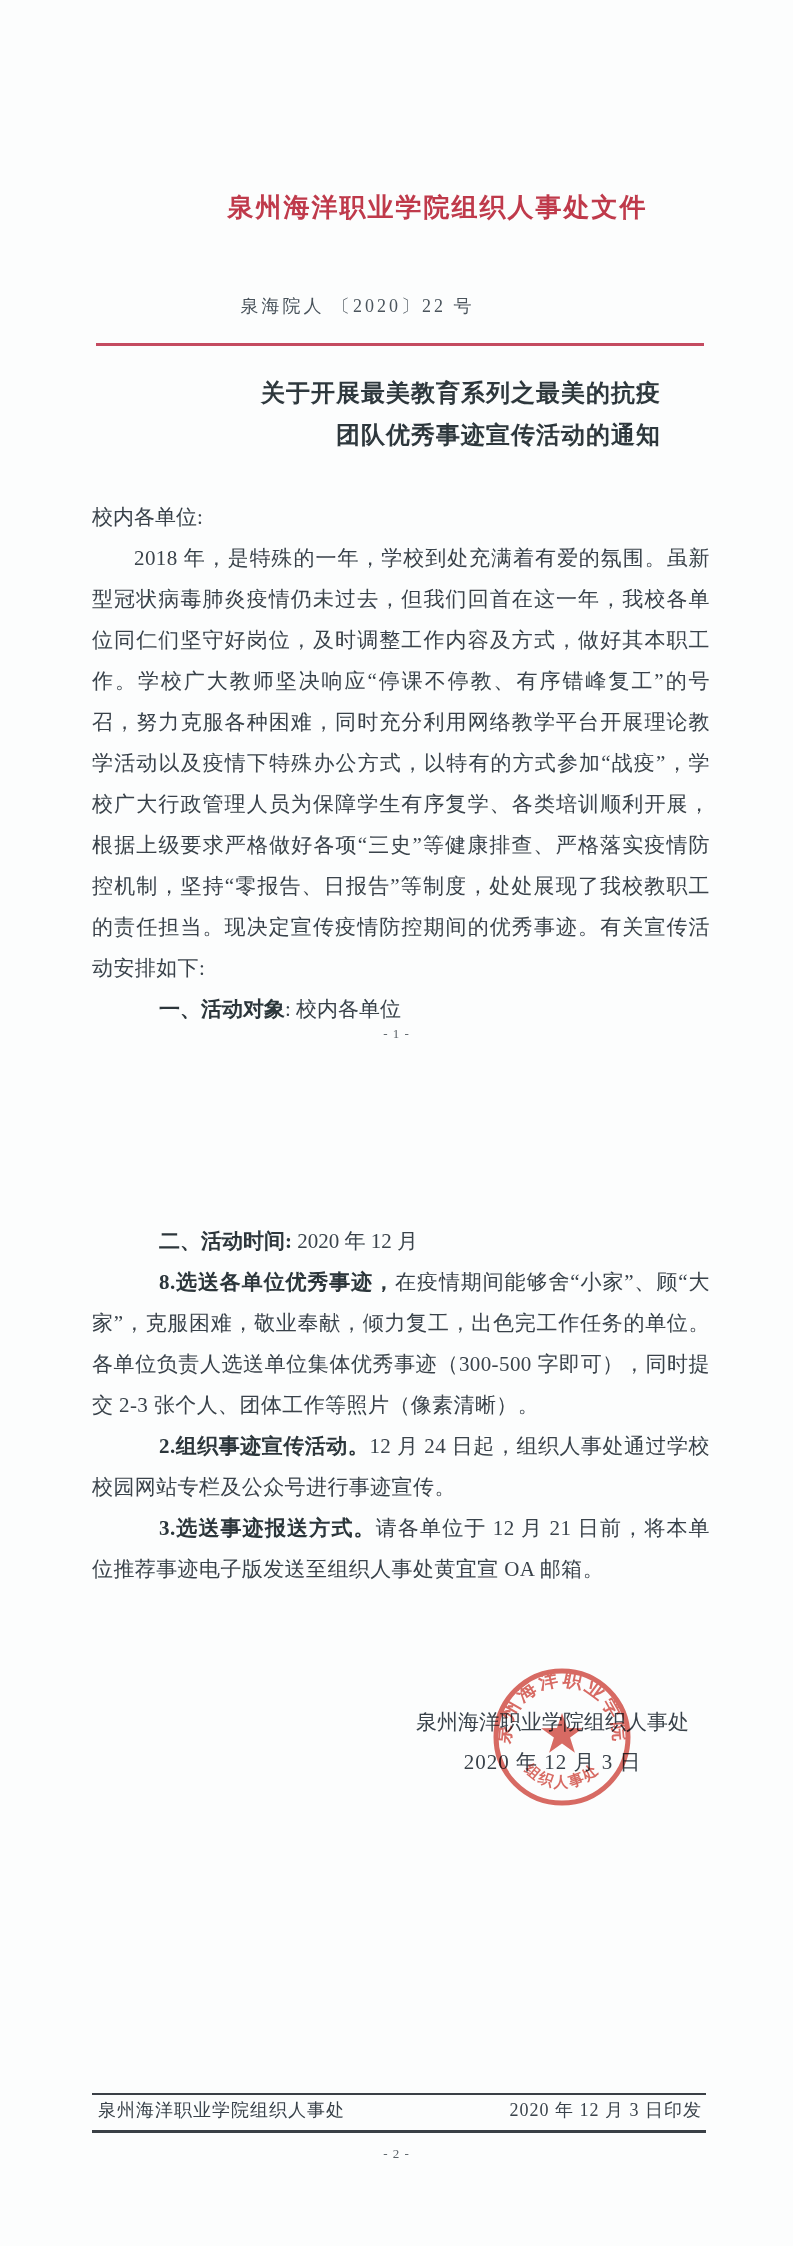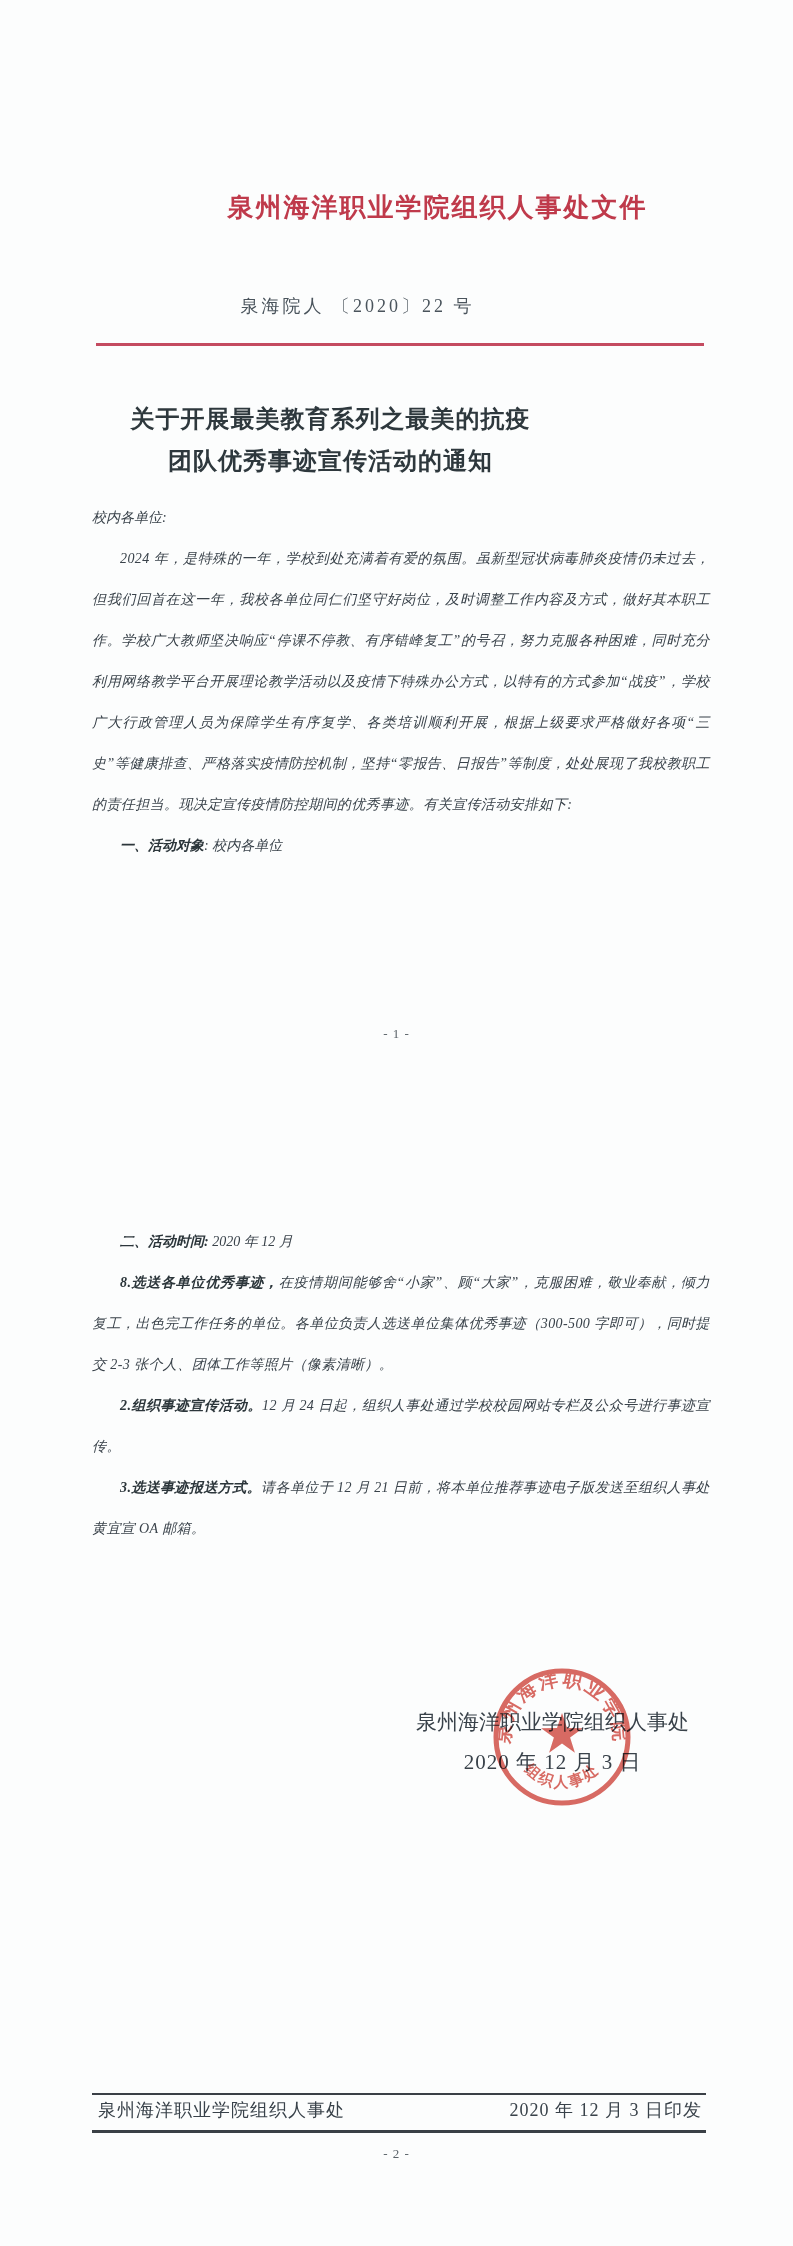--- a/index.html
+++ b/index.html
@@ -21,32 +21,32 @@
   .doc-number{
     top:294px;left:0;width:715px;text-align:center;
     font-size:18px;letter-spacing:3px;color:#4a545c;
   }
   .red-rule{
     top:343px;left:96px;width:608px;height:3px;
     background:#c44b60;border:none;
   }
   
   .doc-title{
-    top:372px;left:0;width:661px;text-align:center;
+    top:372px;left:0;width:661px;text-align:right;
     font-size:24px;font-weight:bold;line-height:42px;
-    color:#2e383d;letter-spacing:1px;margin-top:26px;
+    color:#2e383d;letter-spacing:1px;
   }
   
-  .body-block{left:92px;width:618px;font-size:14px;line-height:41px;font-style:italic;}
+  .body-block{left:92px;width:618px;font-size:21px;line-height:41px;}
   .block-1{top:497px;}
   .block-2{top:1221px;}
   p{margin:0;}
   .justify{text-align:justify;text-justify:inter-character;letter-spacing:0.4px;}
   .indent{text-indent:2em;}
-  b{color:#2c363b;}
+  b{color:#2c363b;margin-left:25px;}
   
   .pagenum{left:0;width:793px;text-align:center;font-size:13px;color:#5a6268;letter-spacing:1px;}
   .pagenum-1{top:1026px;}
   .pagenum-2{top:2146px;}
   
   .signature{
     top:1702px;left:395px;width:315px;text-align:center;
     font-size:21px;line-height:40px;color:#39424a;
   }
   .signature .date{letter-spacing:1px;}
@@ -72,21 +72,21 @@
 <div class="abs doc-number">泉海院人  〔2020〕22 号</div>
 <div class="abs red-rule"></div>
 
 <div class="abs doc-title">
   <div>关于开展最美教育系列之最美的抗疫</div>
   <div>团队优秀事迹宣传活动的通知</div>
 </div>
 
 <div class="abs body-block block-1">
   <p class="line">校内各单位:</p>
-  <p class="justify indent">2024 年，是特殊的一年，学校到处充满着有爱的氛围。虽新型冠状病毒肺炎疫情仍未过去，但我们回首在这一年，我校各单位同仁们坚守好岗位，及时调整工作内容及方式，做好其本职工作。学校广大教师坚决响应“停课不停教、有序错峰复工”的号召，努力克服各种困难，同时充分利用网络教学平台开展理论教学活动以及疫情下特殊办公方式，以特有的方式参加“战疫”，学校广大行政管理人员为保障学生有序复学、各类培训顺利开展，根据上级要求严格做好各项“三史”等健康排查、严格落实疫情防控机制，坚持“零报告、日报告”等制度，处处展现了我校教职工的责任担当。现决定宣传疫情防控期间的优秀事迹。有关宣传活动安排如下:</p>
+  <p class="justify indent">2018 年，是特殊的一年，学校到处充满着有爱的氛围。虽新型冠状病毒肺炎疫情仍未过去，但我们回首在这一年，我校各单位同仁们坚守好岗位，及时调整工作内容及方式，做好其本职工作。学校广大教师坚决响应“停课不停教、有序错峰复工”的号召，努力克服各种困难，同时充分利用网络教学平台开展理论教学活动以及疫情下特殊办公方式，以特有的方式参加“战疫”，学校广大行政管理人员为保障学生有序复学、各类培训顺利开展，根据上级要求严格做好各项“三史”等健康排查、严格落实疫情防控机制，坚持“零报告、日报告”等制度，处处展现了我校教职工的责任担当。现决定宣传疫情防控期间的优秀事迹。有关宣传活动安排如下:</p>
   <p class="indent"><b>一、活动对象</b><span>: 校内各单位</span></p>
 </div>
 
 <div class="abs pagenum pagenum-1">- 1 -</div>
 
 <div class="abs body-block block-2">
   <p class="indent"><b>二、活动时间:</b><span> 2020 年 12 月</span></p>
   <p class="justify indent"><b>8.选送各单位优秀事迹，</b><span>在疫情期间能够舍“小家”、顾“大家”，克服困难，敬业奉献，倾力复工，出色完工作任务的单位。各单位负责人选送单位集体优秀事迹（300-500 字即可），同时提交 2-3 张个人、团体工作等照片（像素清晰）。</span></p>
   <p class="justify indent"><b>2.组织事迹宣传活动。</b><span>12 月 24 日起，组织人事处通过学校校园网站专栏及公众号进行事迹宣传。</span></p>
   <p class="justify indent"><b>3.选送事迹报送方式。</b><span>请各单位于 12 月 21 日前，将本单位推荐事迹电子版发送至组织人事处黄宜宣 OA 邮箱。</span></p>

